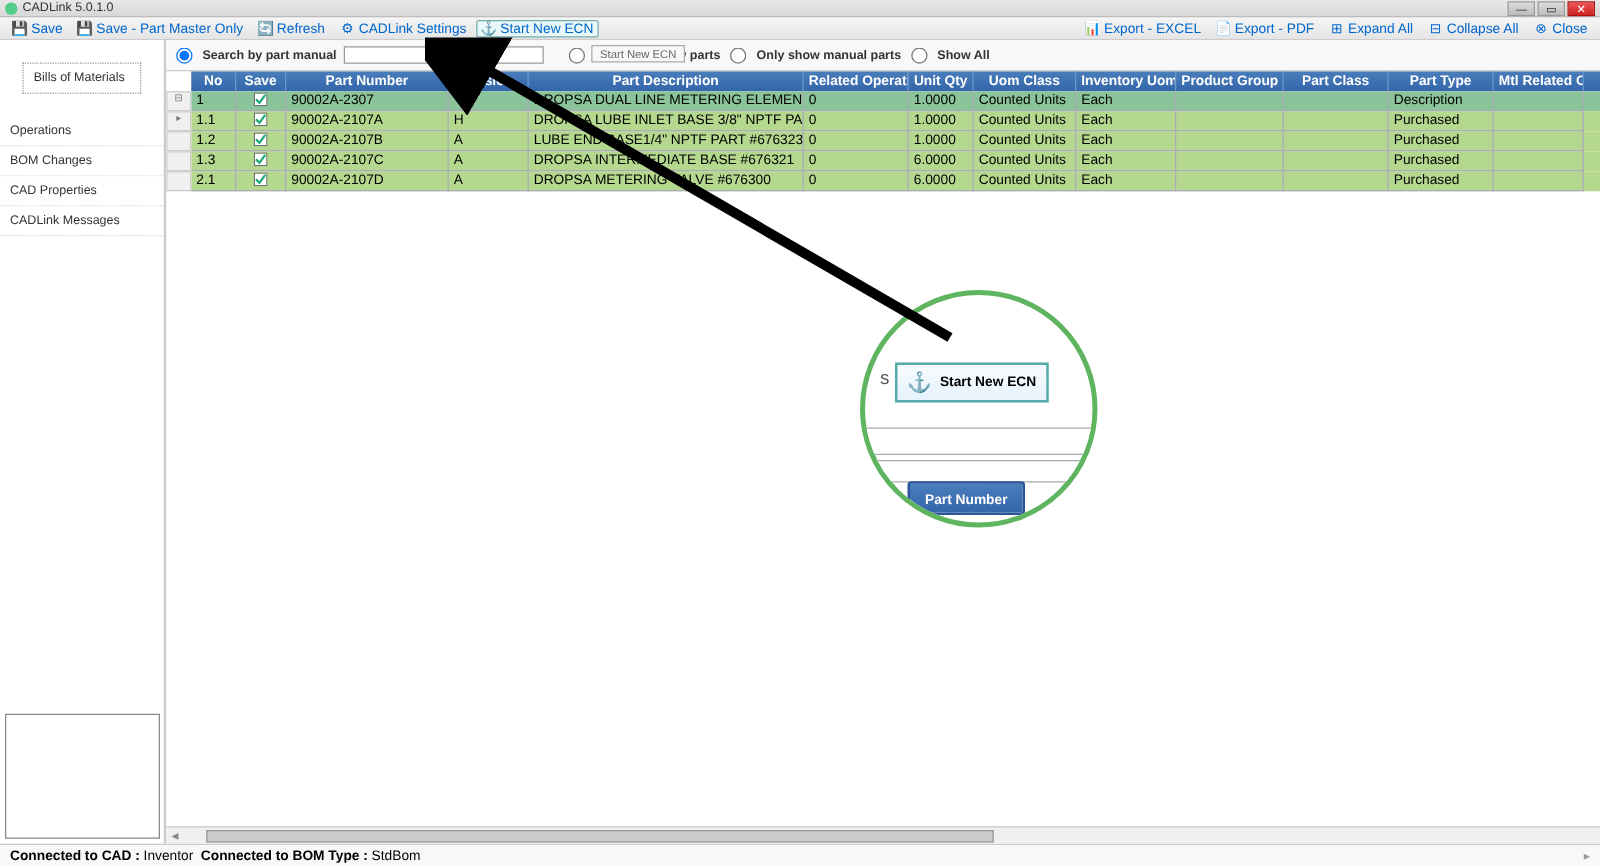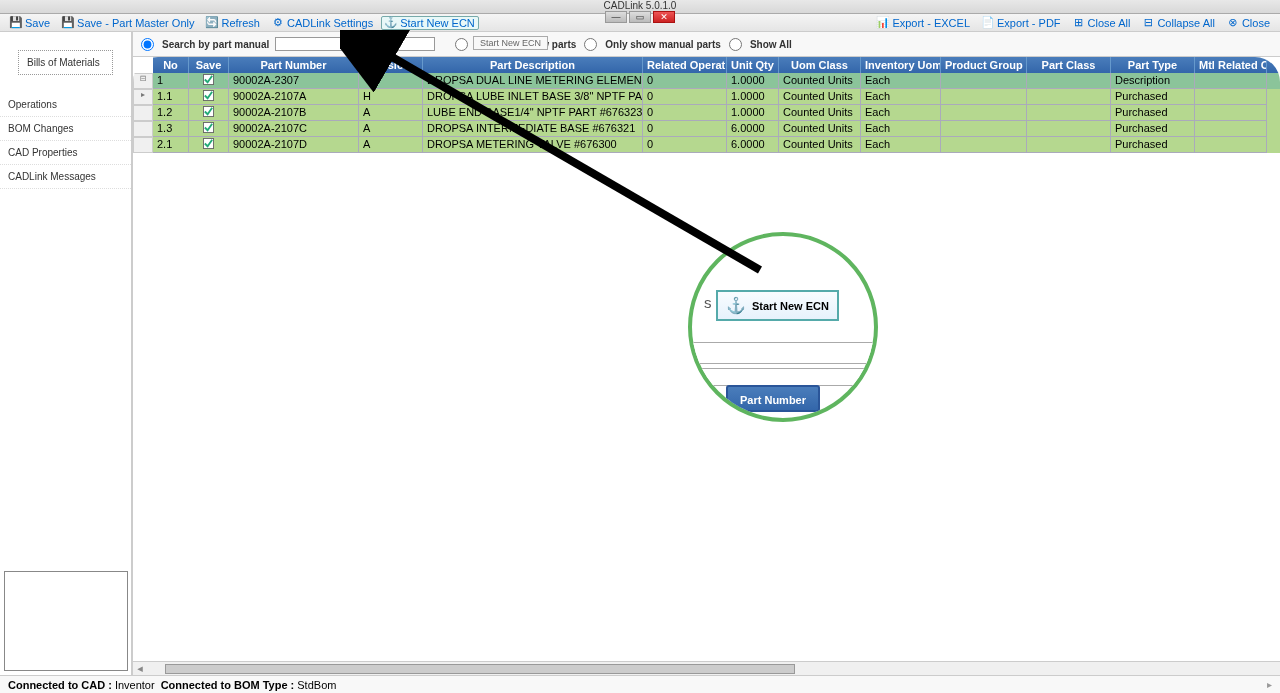--- a/index.html
+++ b/index.html
@@ -1,19 +1,19 @@
 <!DOCTYPE html>
 <html><head>
 <meta charset="utf-8">
 <style>
 * { margin: 0; padding: 0; box-sizing: border-box; font-family: Tahoma, Arial, sans-serif; font-size: 11px; }
 body { background: #fff; overflow: hidden; width: 1280px; height: 693px; position: relative; }
 
 
-.titlebar { height: 14px; background: linear-gradient(#e8e8e8, #d8d8d8); display: flex; align-items: center; padding: 0 4px; border-bottom: 1px solid #aaa; flex-direction: column; }
+.titlebar { height: 14px; background: linear-gradient(#e8e8e8, #d8d8d8); display: flex; align-items: center; padding: 0 4px; border-bottom: 1px solid #aaa; }
 .titlebar .app-icon { width: 10px; height: 10px; border-radius: 50%; background: #5c8; margin-right: 4px; }
 .titlebar .title { flex: 1; font-size: 10px; color: #333; }
 .titlebar .winbtns { display: flex; gap: 2px; }
 .titlebar .winbtn { width: 22px; height: 12px; background: linear-gradient(#ddd,#bbb); border: 1px solid #999; font-size: 9px; text-align: center; line-height: 10px; color:#333;}
 .titlebar .winbtn.close { background: linear-gradient(#e55,#c22); color:#fff; border-color:#a11;}
 
 
 .toolbar { height: 18px; background: linear-gradient(#f5f5f5,#e5e5e5); display: flex; align-items: center; padding: 0 6px; border-bottom: 1px solid #ccc; }
 .toolbar .left { display:flex; align-items:center; gap:4px; flex:1;}
 .toolbar .right { display:flex; align-items:center; gap:4px;}
@@ -30,21 +30,21 @@
 
 .main { position:absolute; left:132px; top:32px; right:0; height:calc(100% - 32px - 18px); display:flex; flex-direction:column; border-left:1px solid #ccc;}
 .filterbar { padding:3px 6px; background:#f8f8f8; border-bottom:1px solid #ccc;}
 .filterbar .row { display:flex; align-items:center; gap:6px; height:18px;}
 .filterbar label { font-size:10px; font-weight:bold; color:#333;}
 .filterbar input[type=text] { width:160px; height:14px; border:1px solid #999; font-size:10px; padding:0 2px;}
 .filterbar input[type=radio] { margin:0 2px;}
 .ecn-ghost { position:absolute; left:340px; top:4px; border:1px solid #aaa; padding:1px 6px; background:#f8f8f8; font-size:9px; color:#666; pointer-events:none;}
 
 
-.grid-wrap { flex:1; overflow:hidden; position:relative;border-radius:25px;}
+.grid-wrap { flex:1; overflow:hidden; position:relative;}
 .grid-header { display:flex; background:linear-gradient(#4a7dbb,#3366aa); color:#fff; font-size:10px; font-weight:bold; height:16px; margin-left:20px;}
 .grid-header .col { border-right:1px solid #6699cc; padding:2px 4px; text-align:center; overflow:hidden; white-space:nowrap;}
 .grid-body { position:relative;}
 .grid-row { display:flex; height:16px; font-size:10px; margin-left:20px;}
 .grid-row .cell { border-right:1px solid #aab; border-bottom:1px solid #aab; padding:1px 4px; overflow:hidden; white-space:nowrap;}
 .grid-row.lvl1 { background:#8bc49a;}
 .grid-row.lvl2 { background:#b5d88f;}
 .row-gutter { position:absolute; left:0; width:20px; height:16px; background:#f0f0f0; border:1px solid #ccc; font-size:8px; text-align:center; color:#777;}
 .c-no{width:36px} .c-save{width:40px;text-align:center} .c-pn{width:130px}
 .c-ver{width:64px} .c-desc{width:220px} .c-relop{width:84px} .c-qty{width:52px}
@@ -113,21 +113,21 @@
     <div class="btn">
         <span class="icon">📊</span>
         <span>Export - EXCEL</span>
       </div>
     <div class="btn">
         <span class="icon">📄</span>
         <span>Export - PDF</span>
       </div>
     <div class="btn">
         <span class="icon">⊞</span>
-        <span>Close All</span>
+        <span>Expand All</span>
       </div>
     <div class="btn">
         <span class="icon">⊟</span>
         <span>Collapse All</span>
       </div>
     <div class="btn">
         <span class="icon">⊗</span>
         <span>Close</span>
       </div>
   </div>

